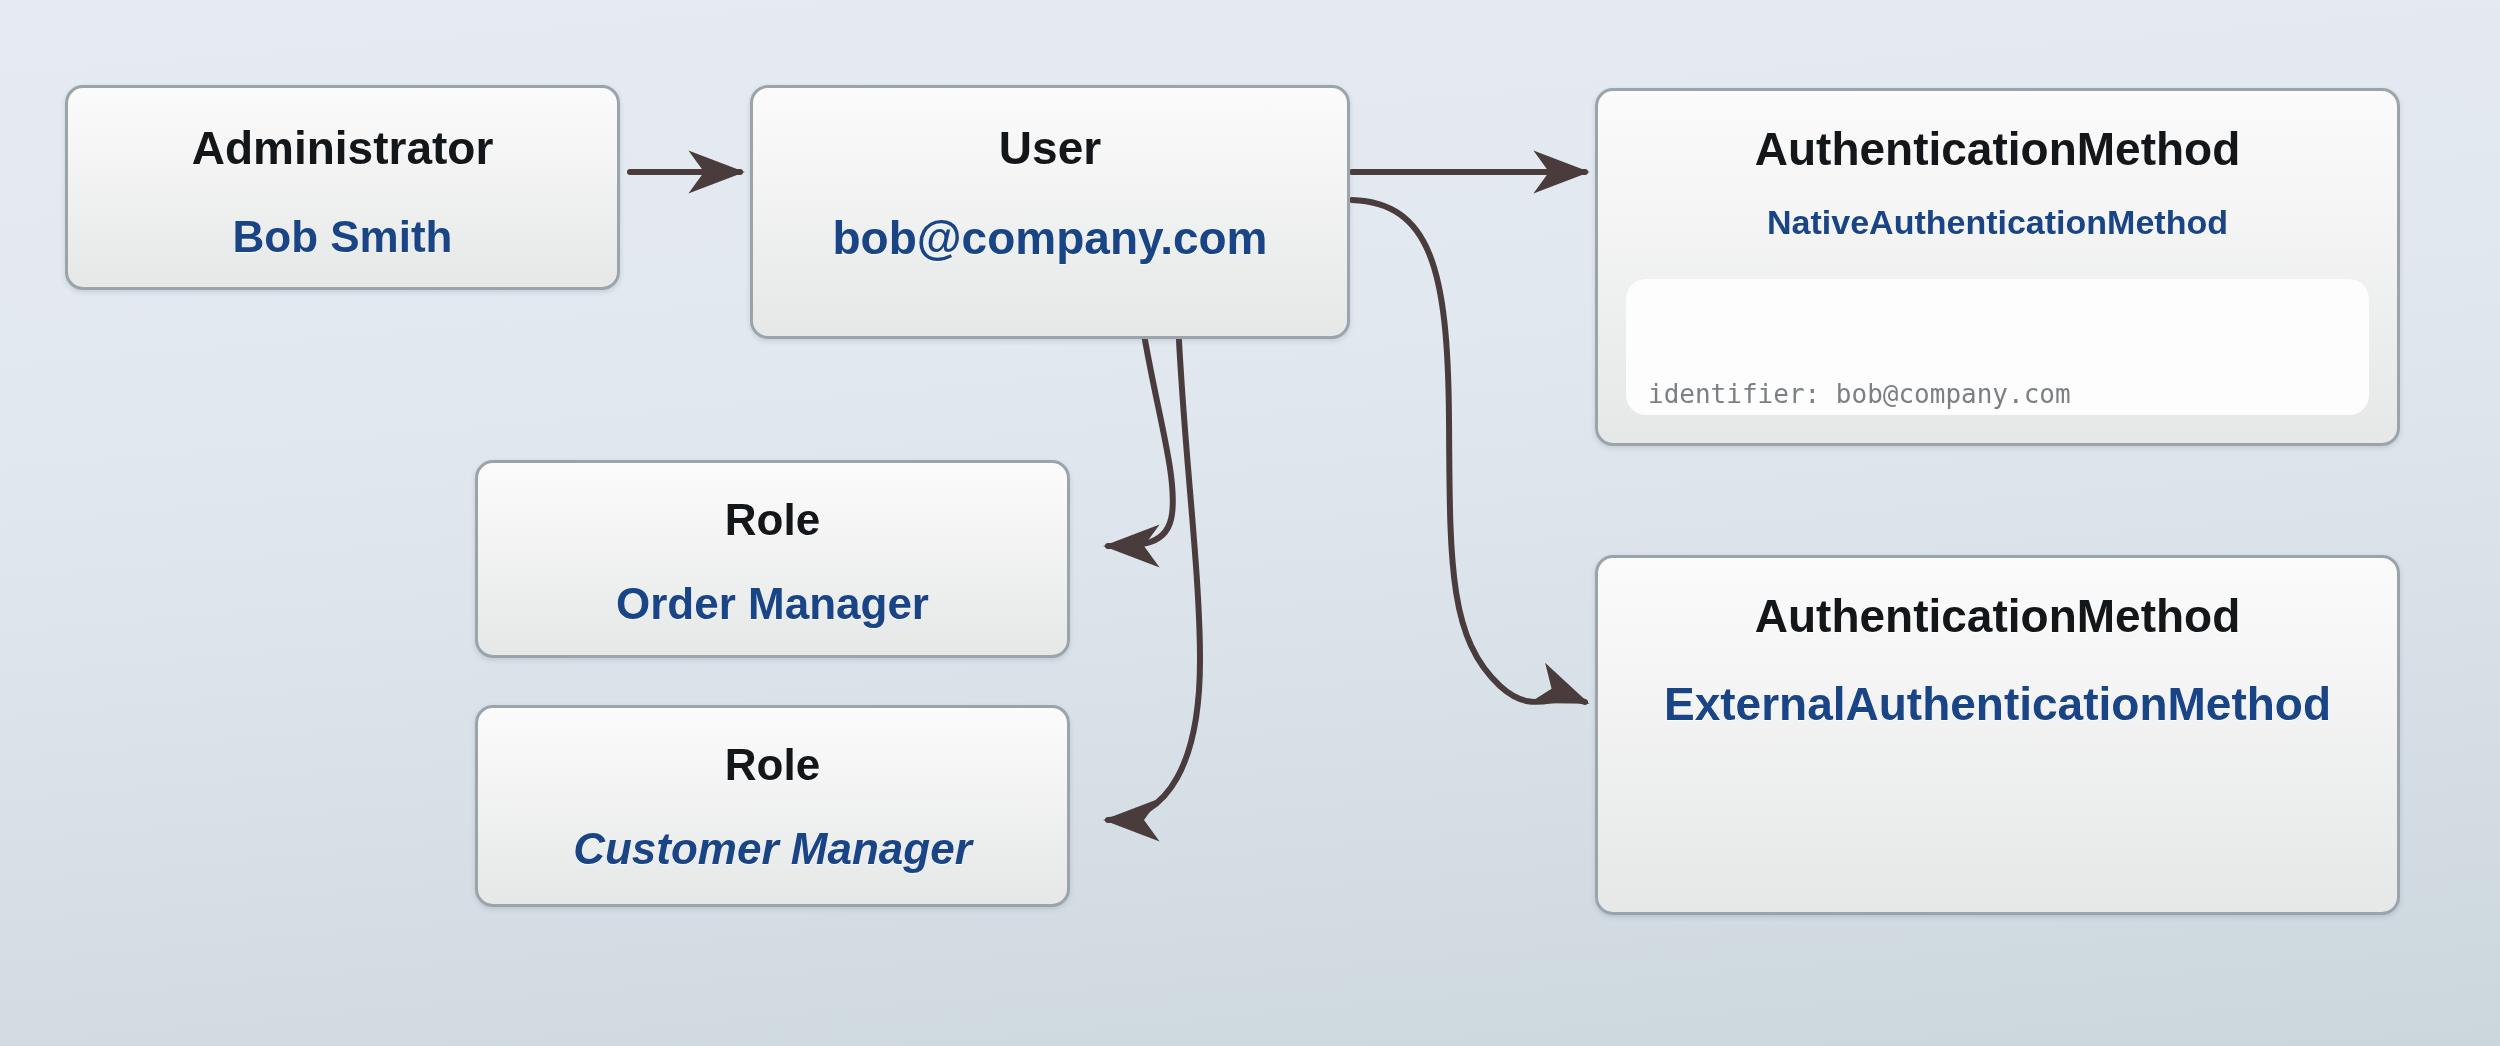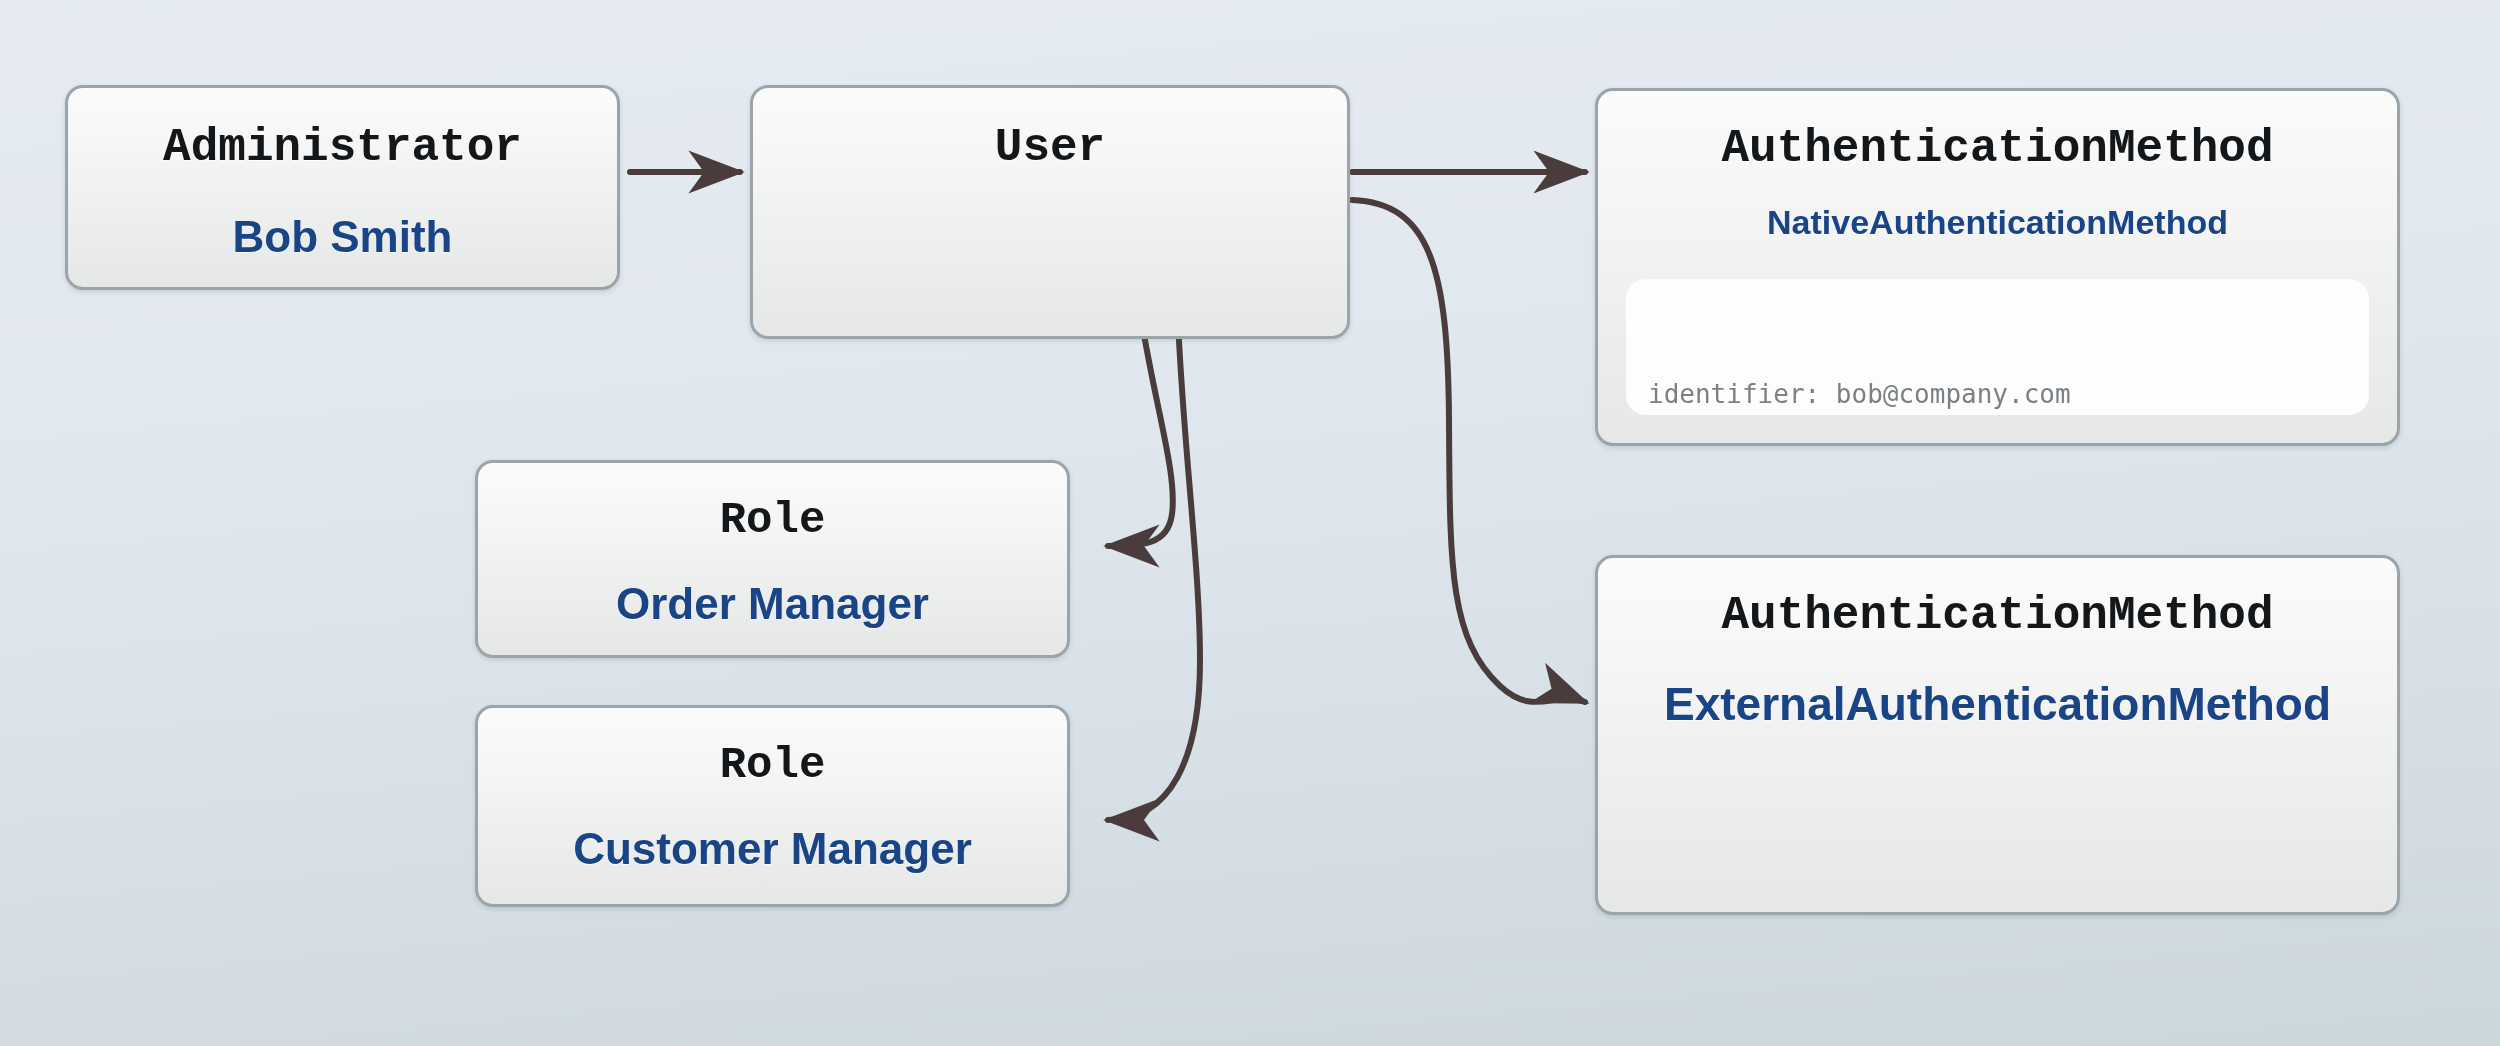--- a/index.html
+++ b/index.html
@@ -32,21 +32,20 @@
     display: flex;
     flex-direction: column;
     align-items: center;
   }
   .node-type {
     font-weight: bold;
     color: #14171a;
     text-align: center;
     text-shadow: 0 1px 0 rgba(255,255,255,0.85);
     line-height: 1.05;
-    font-family: Liberation Mono, monospace;
   }
   .node-value {
     font-weight: bold;
     color: #194485;
     text-align: center;
     text-shadow: 0 1px 0 rgba(255,255,255,0.8);
     line-height: 1.05;
   }
   .props {
     background: #fdfdfd;
@@ -83,21 +82,21 @@
     padding-top: 18px;
   }
   #node-role-order .node-type  { font-size: 44px; margin-top: 16px; }
   #node-role-order .node-value { font-size: 44px; margin-top: 38px; }
 
   #node-role-customer {
     left: 475px; top: 705px; width: 595px; height: 202px;
     padding-top: 18px;
   }
   #node-role-customer .node-type  { font-size: 44px; margin-top: 16px; }
-  #node-role-customer .node-value { font-size: 44px; margin-top: 38px; }
+  #node-role-customer .node-value { font-size: 44px; margin-top: 38px; font-style: italic; }
 
   #node-auth-native {
     left: 1595px; top: 88px; width: 805px; height: 358px;
     padding: 22px 28px 28px 28px;
   }
   #node-auth-native .node-type  { font-size: 46px; margin-top: 12px; }
   #node-auth-native .node-value { font-size: 34px; margin-top: 32px; }
   #node-auth-native .props { margin-top: 38px; }
 
   #node-auth-external {
@@ -137,20 +136,21 @@
     </g>
   </svg>
 
   <div class="node" id="node-administrator">
     <div class="node-type">Administrator</div>
     <div class="node-value">Bob Smith</div>
   </div>
 
   <div class="node" id="node-user">
     <div class="node-type">User</div>
+    <div class="node-value">bob@company.com</div>
   </div>
 
   <div class="node" id="node-role-order">
     <div class="node-type">Role</div>
     <div class="node-value">Order Manager</div>
   </div>
 
   <div class="node" id="node-role-customer">
     <div class="node-type">Role</div>
     <div class="node-value">Customer Manager</div>

